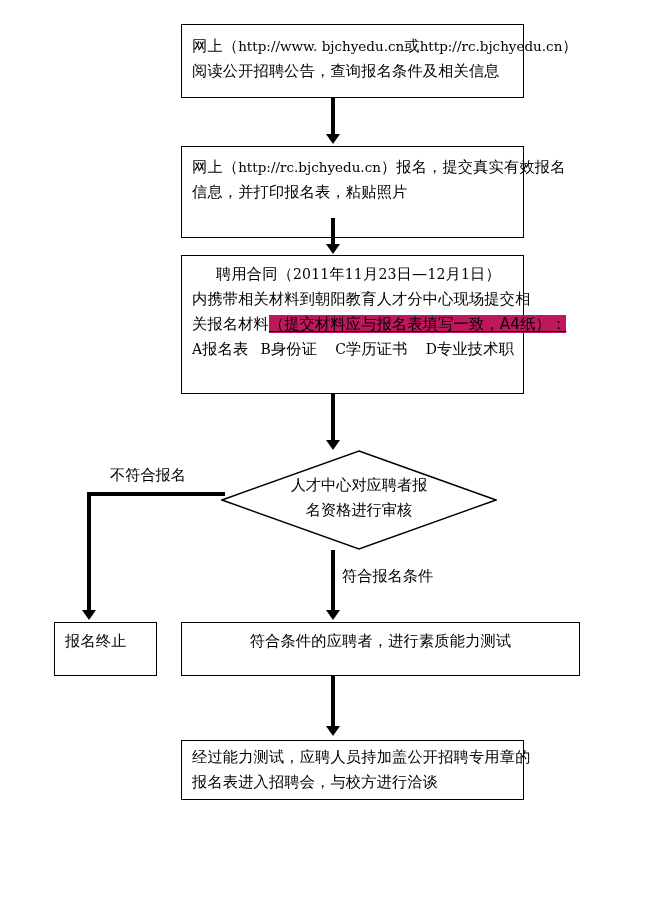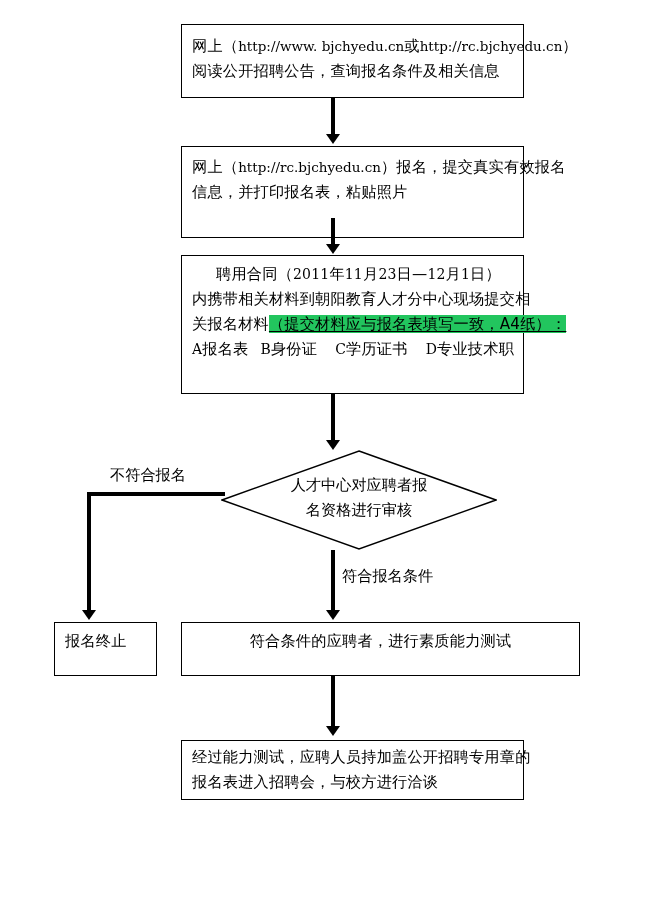--- a/index.html
+++ b/index.html
@@ -48,21 +48,21 @@
   .latin {
     font-family: "DejaVu Serif", "Liberation Serif", serif;
     font-size: 13.5px;
     letter-spacing: 0px;
   }
   .num {
     font-family: "DejaVu Serif", "Liberation Serif", serif;
     font-size: 14px;
   }
   .hl {
-    background: #22c55e;
+    background: #be185d;
     text-decoration: underline;
     text-underline-offset: 2px;
   }
 
   
   .diamond-wrap {
     position: absolute;
   }
   .diamond-wrap svg {
     position: absolute;

